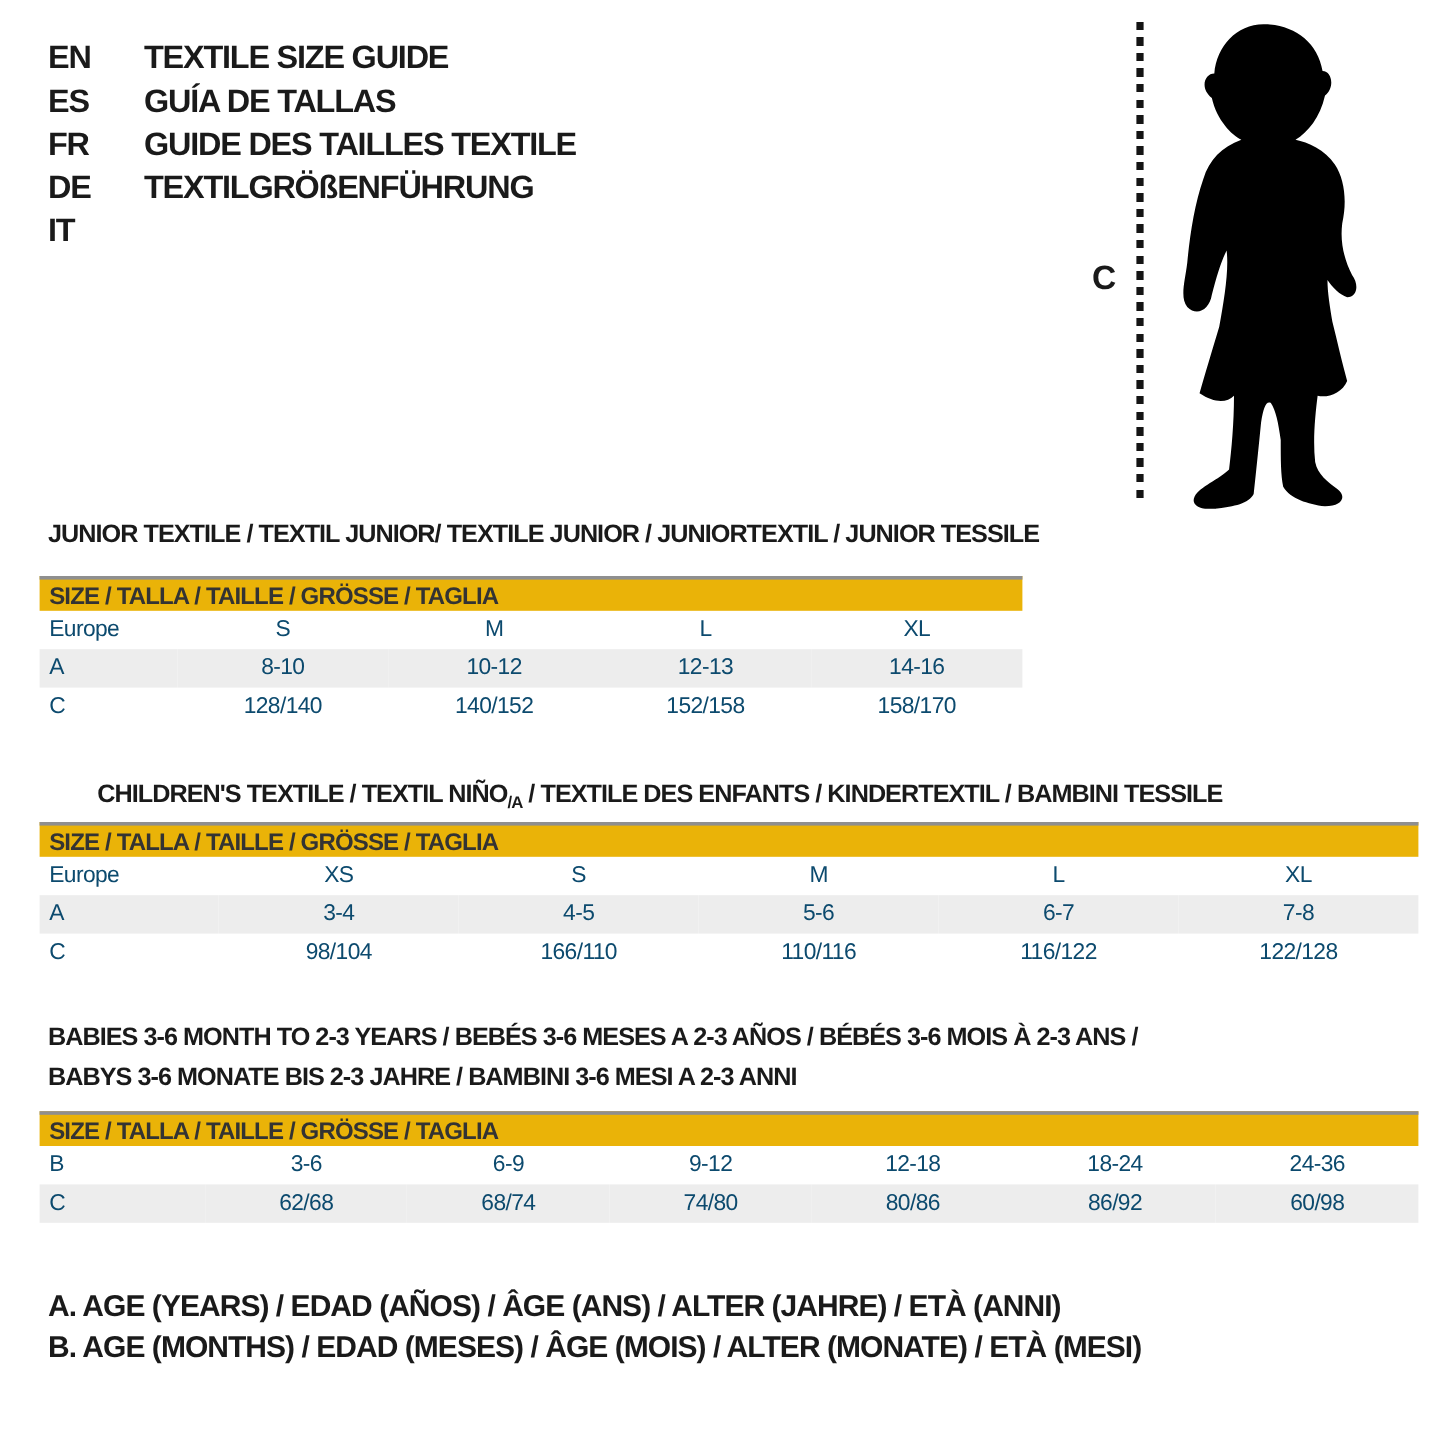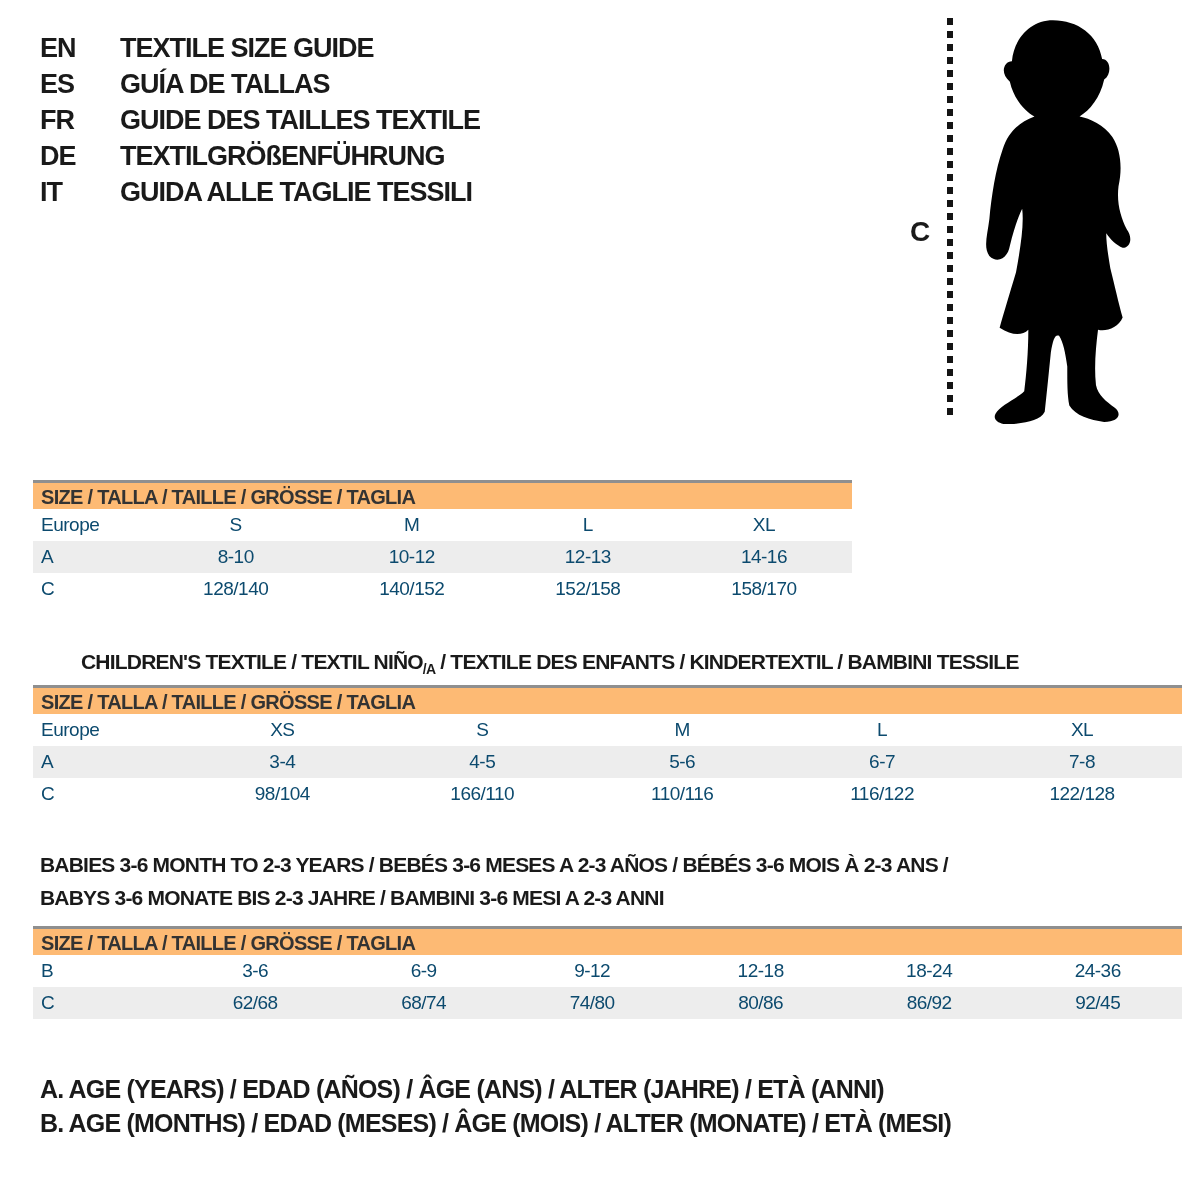--- a/index.html
+++ b/index.html
@@ -18,21 +18,21 @@
   }
   .measure-label{position:absolute;left:910px;top:216px;font-weight:bold;font-size:28px;letter-spacing:-1px;}
   .silhouette{position:absolute;left:968px;top:14px;width:176px;height:410px;}
   
   .section-title{position:absolute;font-weight:bold;font-size:21px;letter-spacing:-0.8px;white-space:nowrap;}
   .section-title .sub{font-size:14px;vertical-align:sub;}
   .two-line{line-height:33px;}
   
   .table-wrap{position:absolute;}
   .size-bar{
-    height:29px;line-height:29px;background:#fdba74;border-top:3px solid #8f8f8f;
+    height:29px;line-height:29px;background:#eab308;border-top:3px solid #8f8f8f;
     padding-left:8px;font-weight:bold;font-size:20px;letter-spacing:-0.7px;color:#333333;
     box-sizing:border-box;
   }
   table.size-table{width:100%;border-collapse:collapse;table-layout:fixed;}
   table.size-table tr{height:32px;}
   table.size-table tr:nth-child(even){background:#ededed;}
   table.size-table td{
     font-size:19px;letter-spacing:-0.5px;color:#0c4a6e;text-align:center;
     padding:0;vertical-align:middle;
   }
@@ -58,21 +58,20 @@
     <div class="lang-row">
       <span class="lang-code">FR</span>
       <span>GUIDE DES TAILLES TEXTILE</span>
     </div>
     <div class="lang-row">
       <span class="lang-code">DE</span>
       <span>TEXTILGRÖßENFÜHRUNG</span>
     </div>
     <div class="lang-row">
       <span class="lang-code">IT</span>
-      <span>GUIDA ALLE TAGLIE TESSILI</span>
     </div>
   </div>
 
   <div class="measure-line"></div>
   <div class="measure-label">C</div>
   <svg class="silhouette" viewBox="0 0 170 400" xmlns="http://www.w3.org/2000/svg" preserveAspectRatio="xMidYMid meet">
     <path fill="#000000" d="
       M82 6
       C60 6 44 24 42 46
       C34 46 30 58 40 66
@@ -103,20 +102,21 @@
       C138 220 144 226 150 228
       C158 228 160 218 154 210
       C148 198 144 184 146 168
       C150 150 148 132 140 120
       C132 108 118 102 108 100
       C118 94 128 82 132 64
       C140 58 138 44 130 44
       C126 20 106 6 82 6 Z"></path>
   </svg>
 
+  <div class="section-title" style="left:40px;top:434px;">JUNIOR TEXTILE / TEXTIL JUNIOR/ TEXTILE JUNIOR / JUNIORTEXTIL / JUNIOR TESSILE</div>
 
   <div class="table-wrap" style="left:33px;top:480px;width:819px;">
     <div class="size-bar">SIZE / TALLA / TAILLE / GRÖSSE / TAGLIA</div>
     <table class="size-table">
       <colgroup>
           <col style="width:14%">
           <col style="width:21.5%">
           <col style="width:21.5%">
           <col style="width:21.5%">
           <col style="width:21.5%">
@@ -218,21 +218,21 @@
         <td>18-24</td>
         <td>24-36</td>
       </tr>
       <tr>
         <td class="row-label">C</td>
         <td>62/68</td>
         <td>68/74</td>
         <td>74/80</td>
         <td>80/86</td>
         <td>86/92</td>
-        <td>92/45</td>
+        <td>60/98</td>
       </tr>
       </tbody>
     </table>
   </div>
 
   <div class="footnotes">
     <div>A. AGE (YEARS) / EDAD (AÑOS) / ÂGE (ANS) / ALTER (JAHRE) / ETÀ (ANNI)</div>
     <div>B. AGE (MONTHS) / EDAD (MESES) / ÂGE (MOIS) / ALTER (MONATE) / ETÀ (MESI)</div>
   </div>
 

